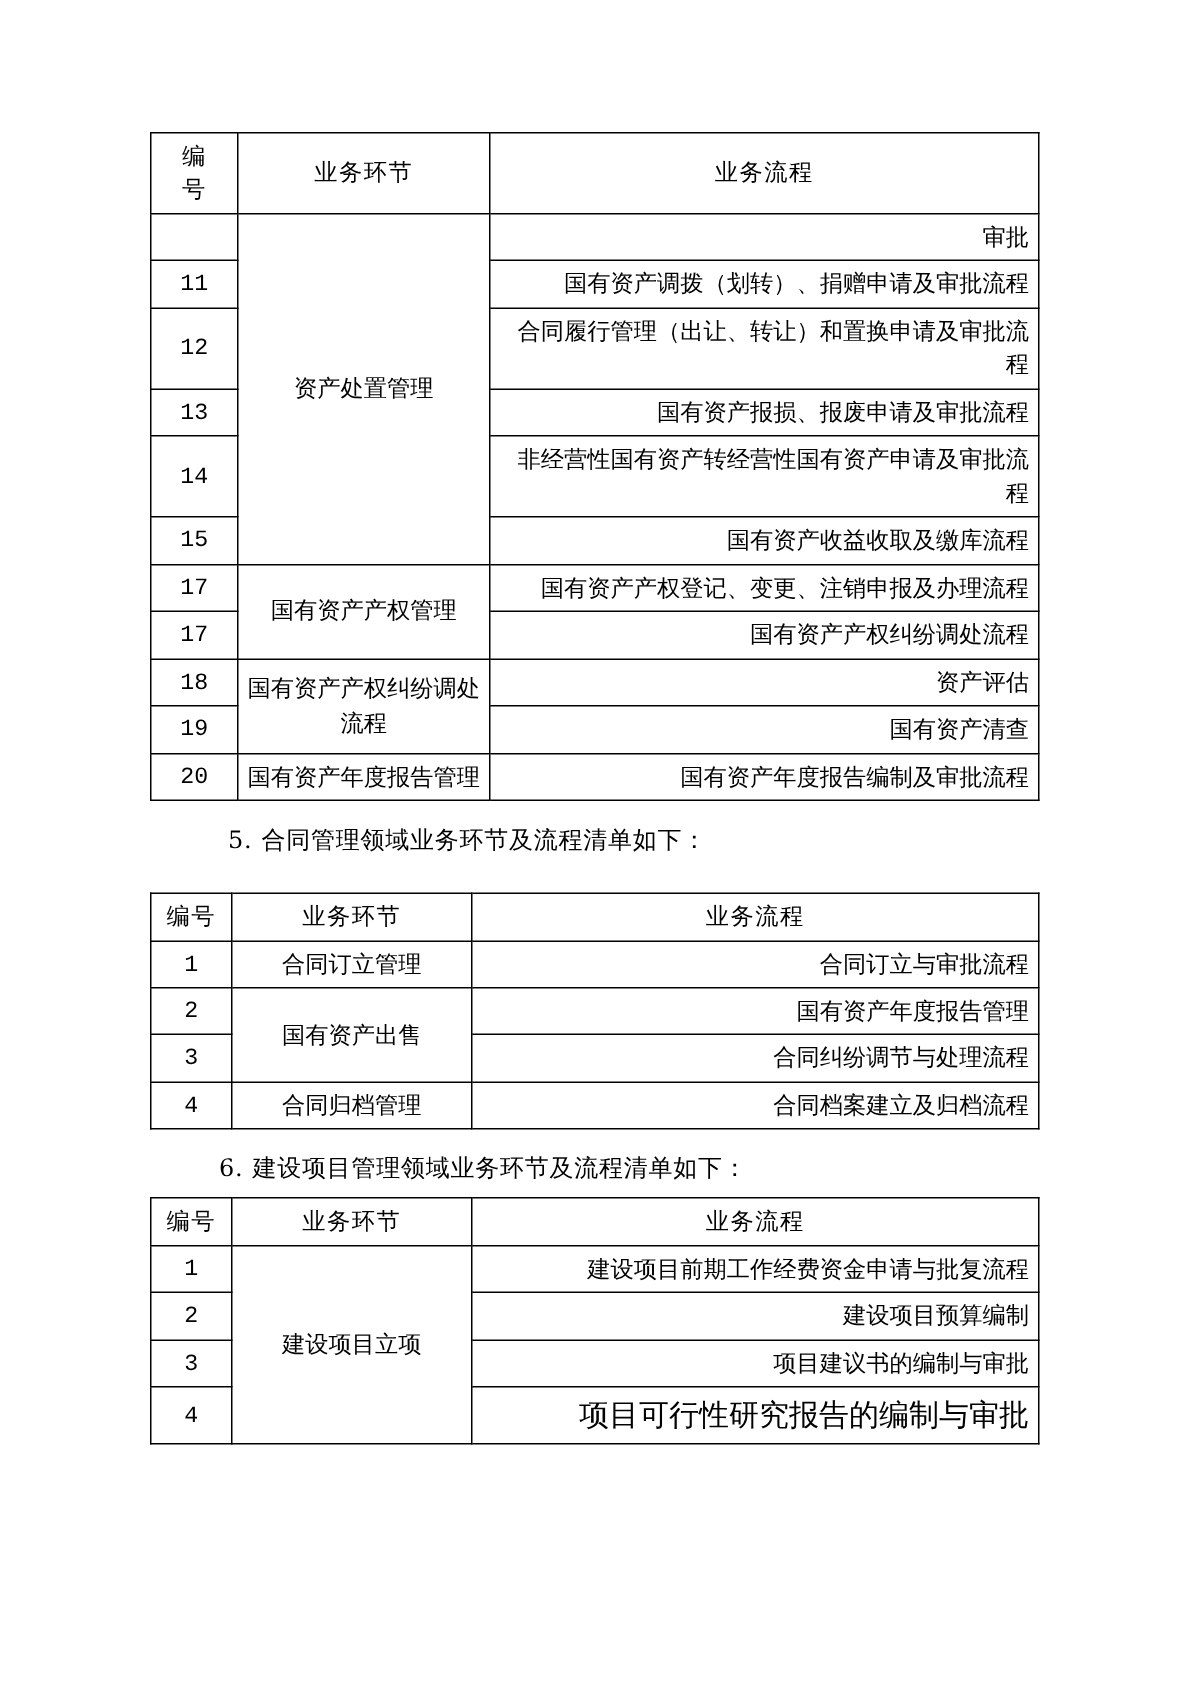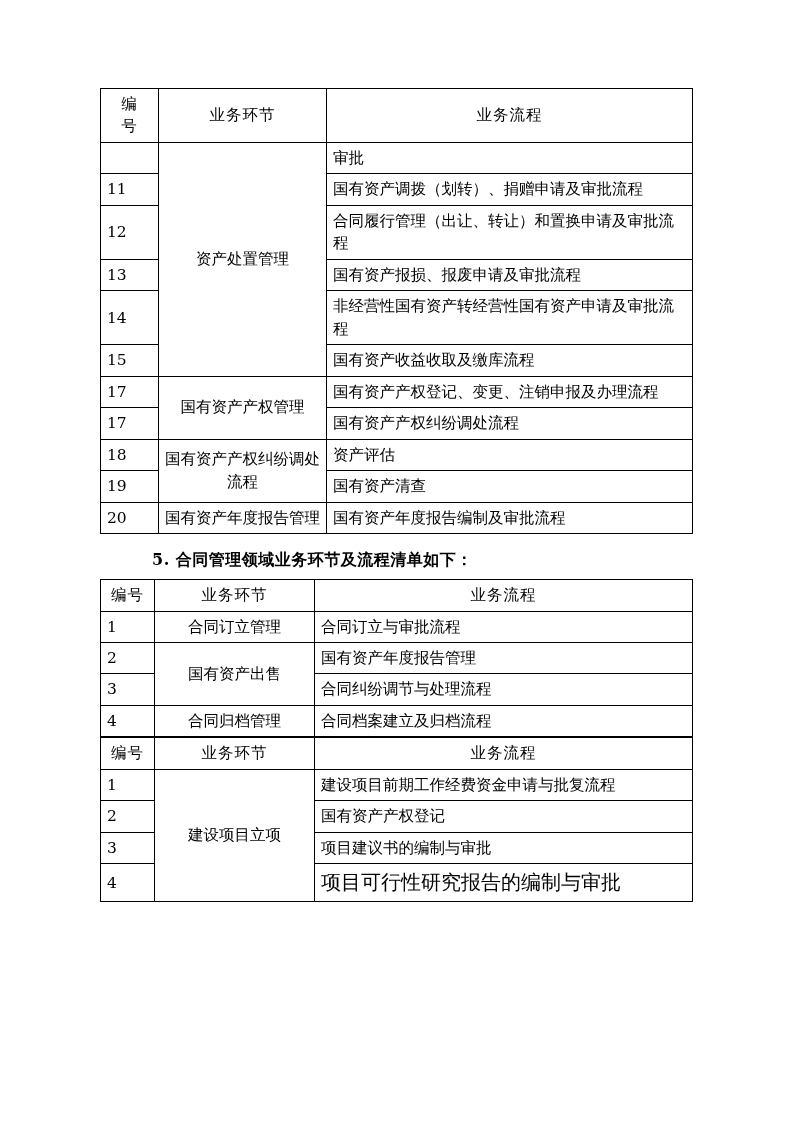--- a/index.html
+++ b/index.html
@@ -36,28 +36,29 @@
     font-size: 15.5px;
     line-height: 1.45;
     font-weight: normal;
   }
   .hdr td {
     text-align: center;
     font-weight: bold;
     letter-spacing: 1px;
   }
   .num {
-    text-align: left;
+    text-align: center;
     font-size: 15px;
+    font-family: Liberation Mono, monospace;
   }
   .mid {
     text-align: center;
   }
   .flow {
-    text-align: left;
+    text-align: right;
   }
   .hdr-num {
     line-height: 1.15;
   }
 
   
   .t1 col.c1 { width: 58px; }
   .t1 col.c2 { width: 168px; }
   .t1 col.c3 { width: auto; }
 
@@ -71,22 +72,22 @@
   
   .t3 { width: 568px; margin: 0 auto; }
   .t3 col.c1 { width: 54px; }
   .t3 col.c2 { width: 160px; }
   .t3 col.c3 { width: auto; }
   .t3 td { font-size: 15px; padding: 3px 6px; }
   .t3 .small { font-size: 20px; }
 
   .section-title {
     font-size: 16px;
-    font-weight: bold;
-    margin: 16px 0 8px 0;
+    font-weight: normal;
+    margin: 16px 0 24px 0;
     padding-left: 52px;
     letter-spacing: 0.5px;
   }
   .section-title.plain {
     font-weight: normal;
     padding-left: 46px;
     margin: 16px 0 8px 0;
   }
   .section-title .numlbl {
     margin-right: 6px;
@@ -191,41 +192,44 @@
         <td class="flow">合同纠纷调节与处理流程</td>
       </tr>
       <tr>
         <td class="num">4</td>
         <td class="mid">合同归档管理</td>
         <td class="flow">合同档案建立及归档流程</td>
       </tr>
     </tbody>
   </table>
 
+  <div class="section-title plain">
+    <span class="numlbl">6.</span><span>建设项目管理领域业务环节及流程清单如下：</span>
+  </div>
 
   <table class="doc-table t3">
     <colgroup>
         <col class="c1">
         <col class="c2">
         <col class="c3">
       </colgroup>
     <tbody>
       <tr class="hdr">
         <td>编号</td>
         <td>业务环节</td>
         <td>业务流程</td>
       </tr>
       <tr>
         <td class="num">1</td>
         <td class="mid" rowspan="4">建设项目立项</td>
         <td class="flow">建设项目前期工作经费资金申请与批复流程</td>
       </tr>
       <tr>
         <td class="num">2</td>
-        <td class="flow">国有资产产权登记</td>
+        <td class="flow">建设项目预算编制</td>
       </tr>
       <tr>
         <td class="num">3</td>
         <td class="flow">项目建议书的编制与审批</td>
       </tr>
       <tr>
         <td class="num">4</td>
         <td class="flow small">项目可行性研究报告的编制与审批</td>
       </tr>
     </tbody>

